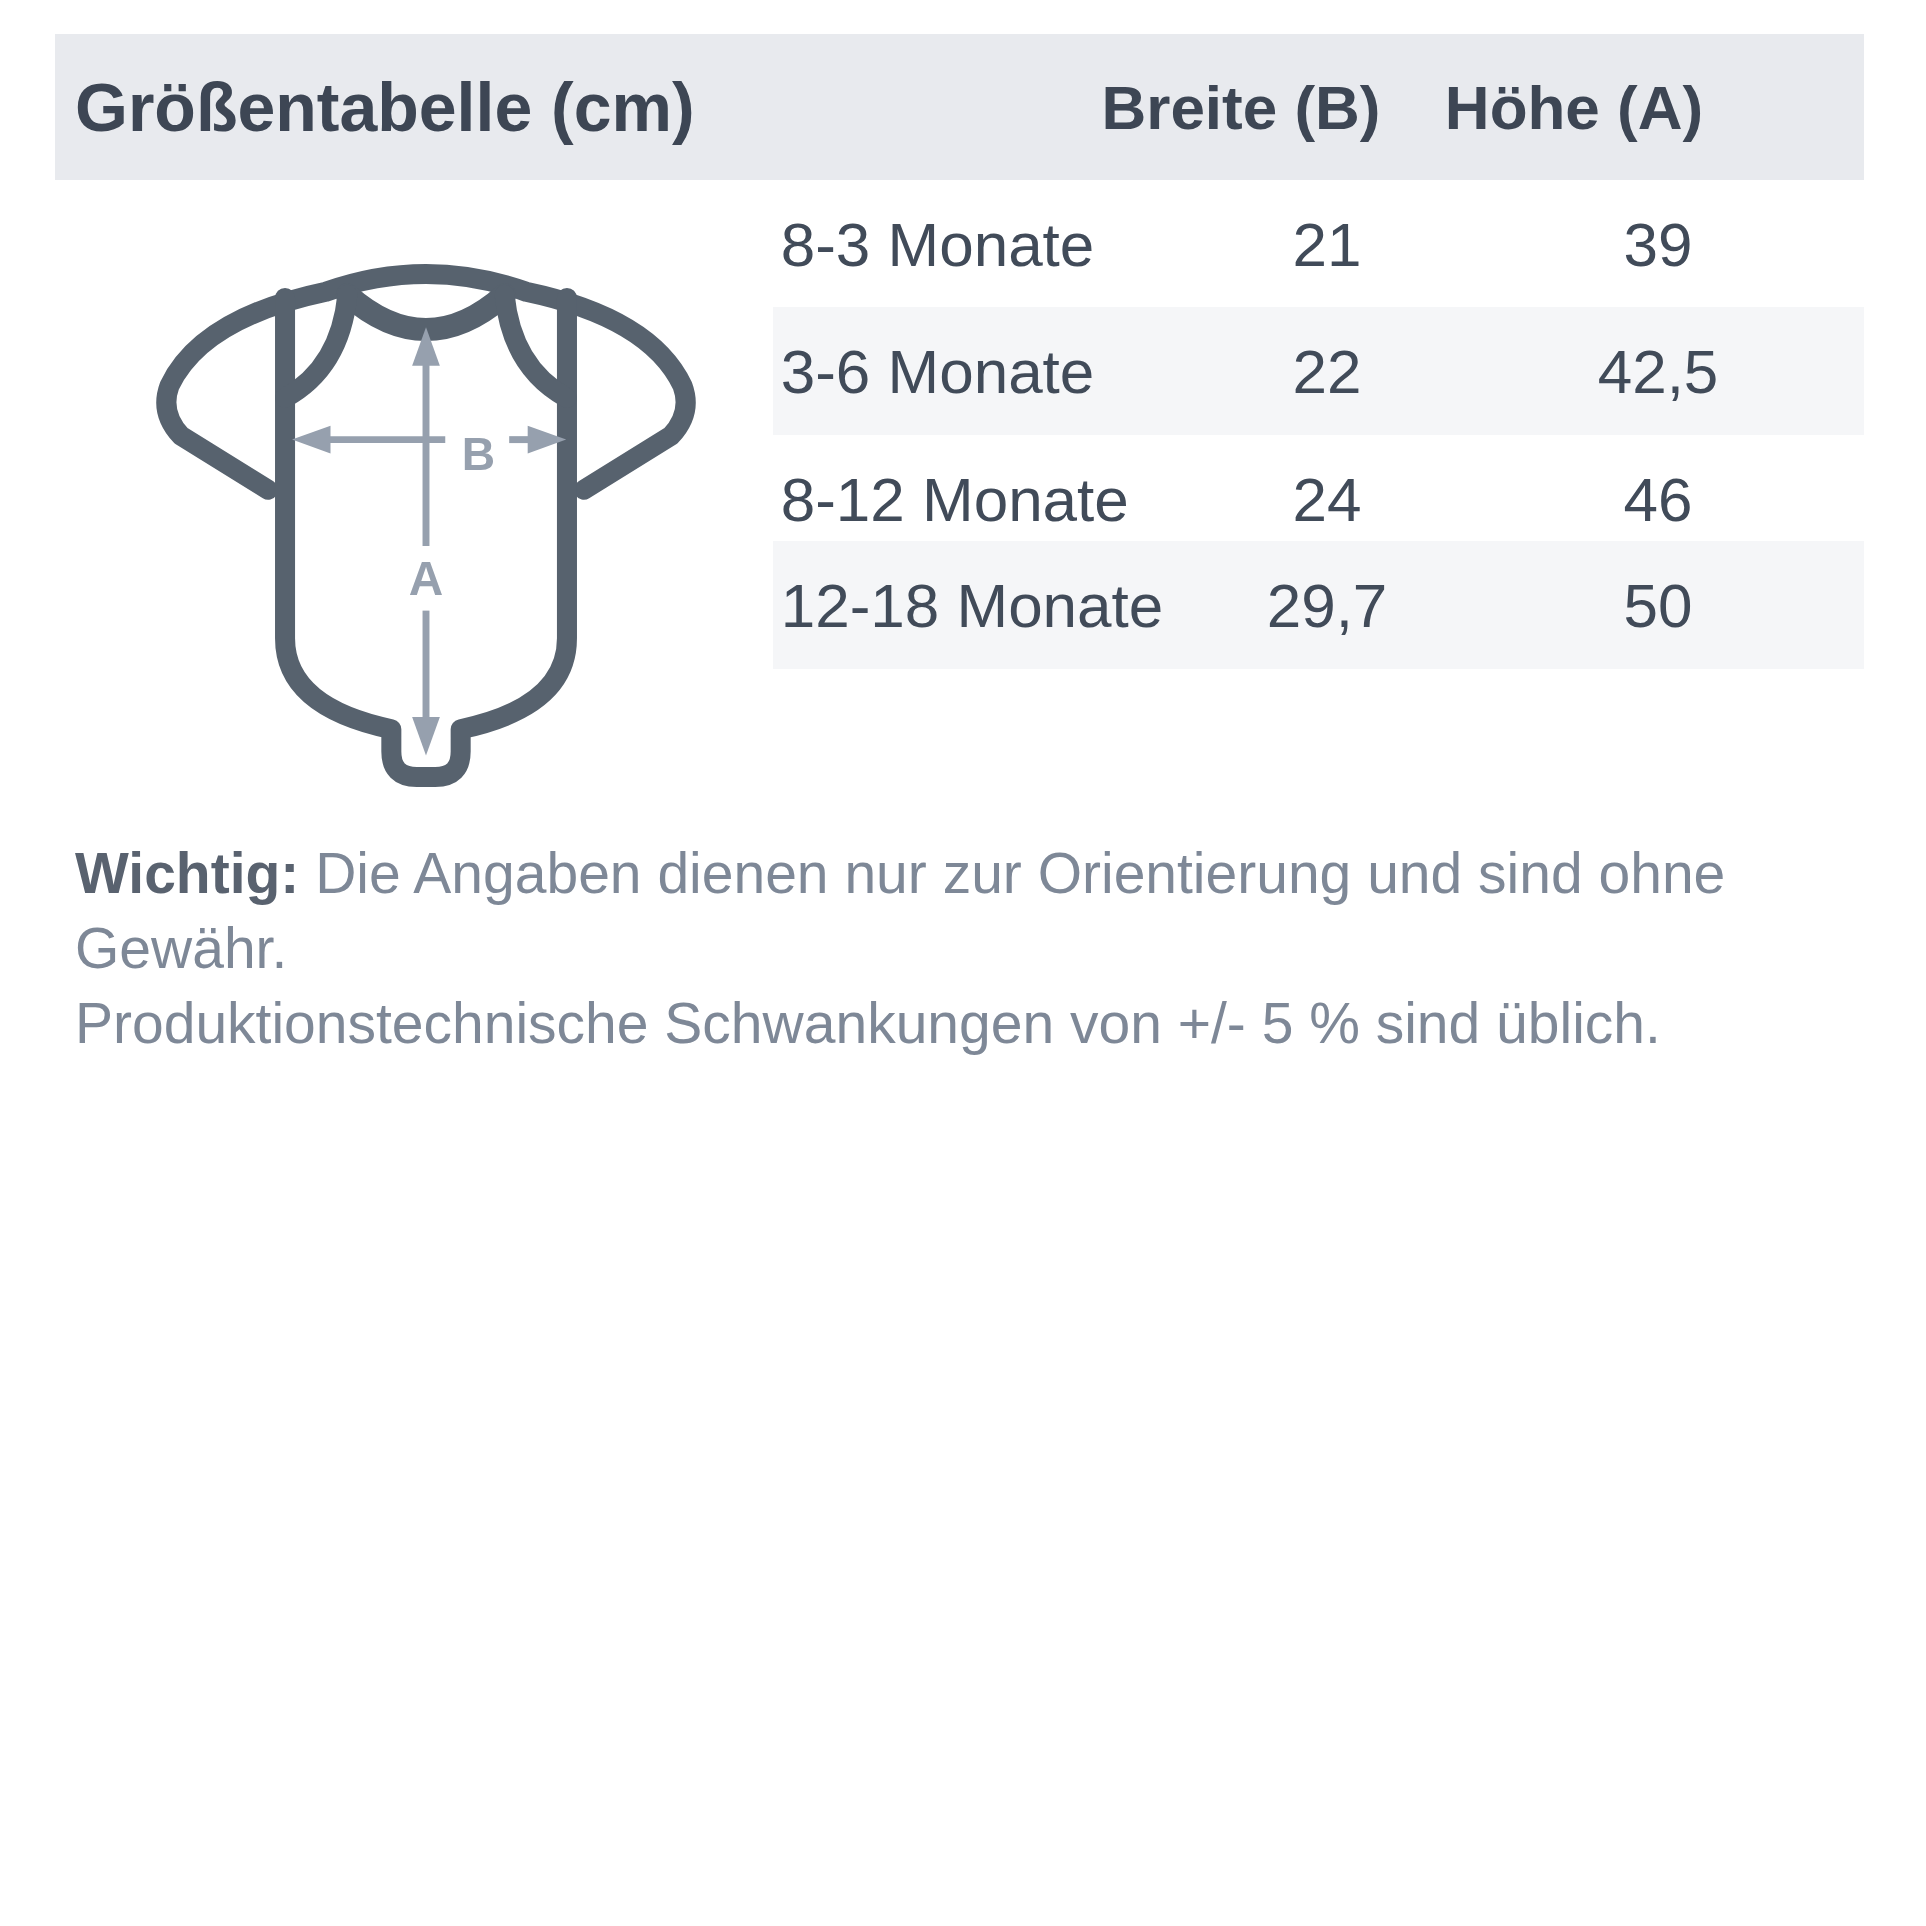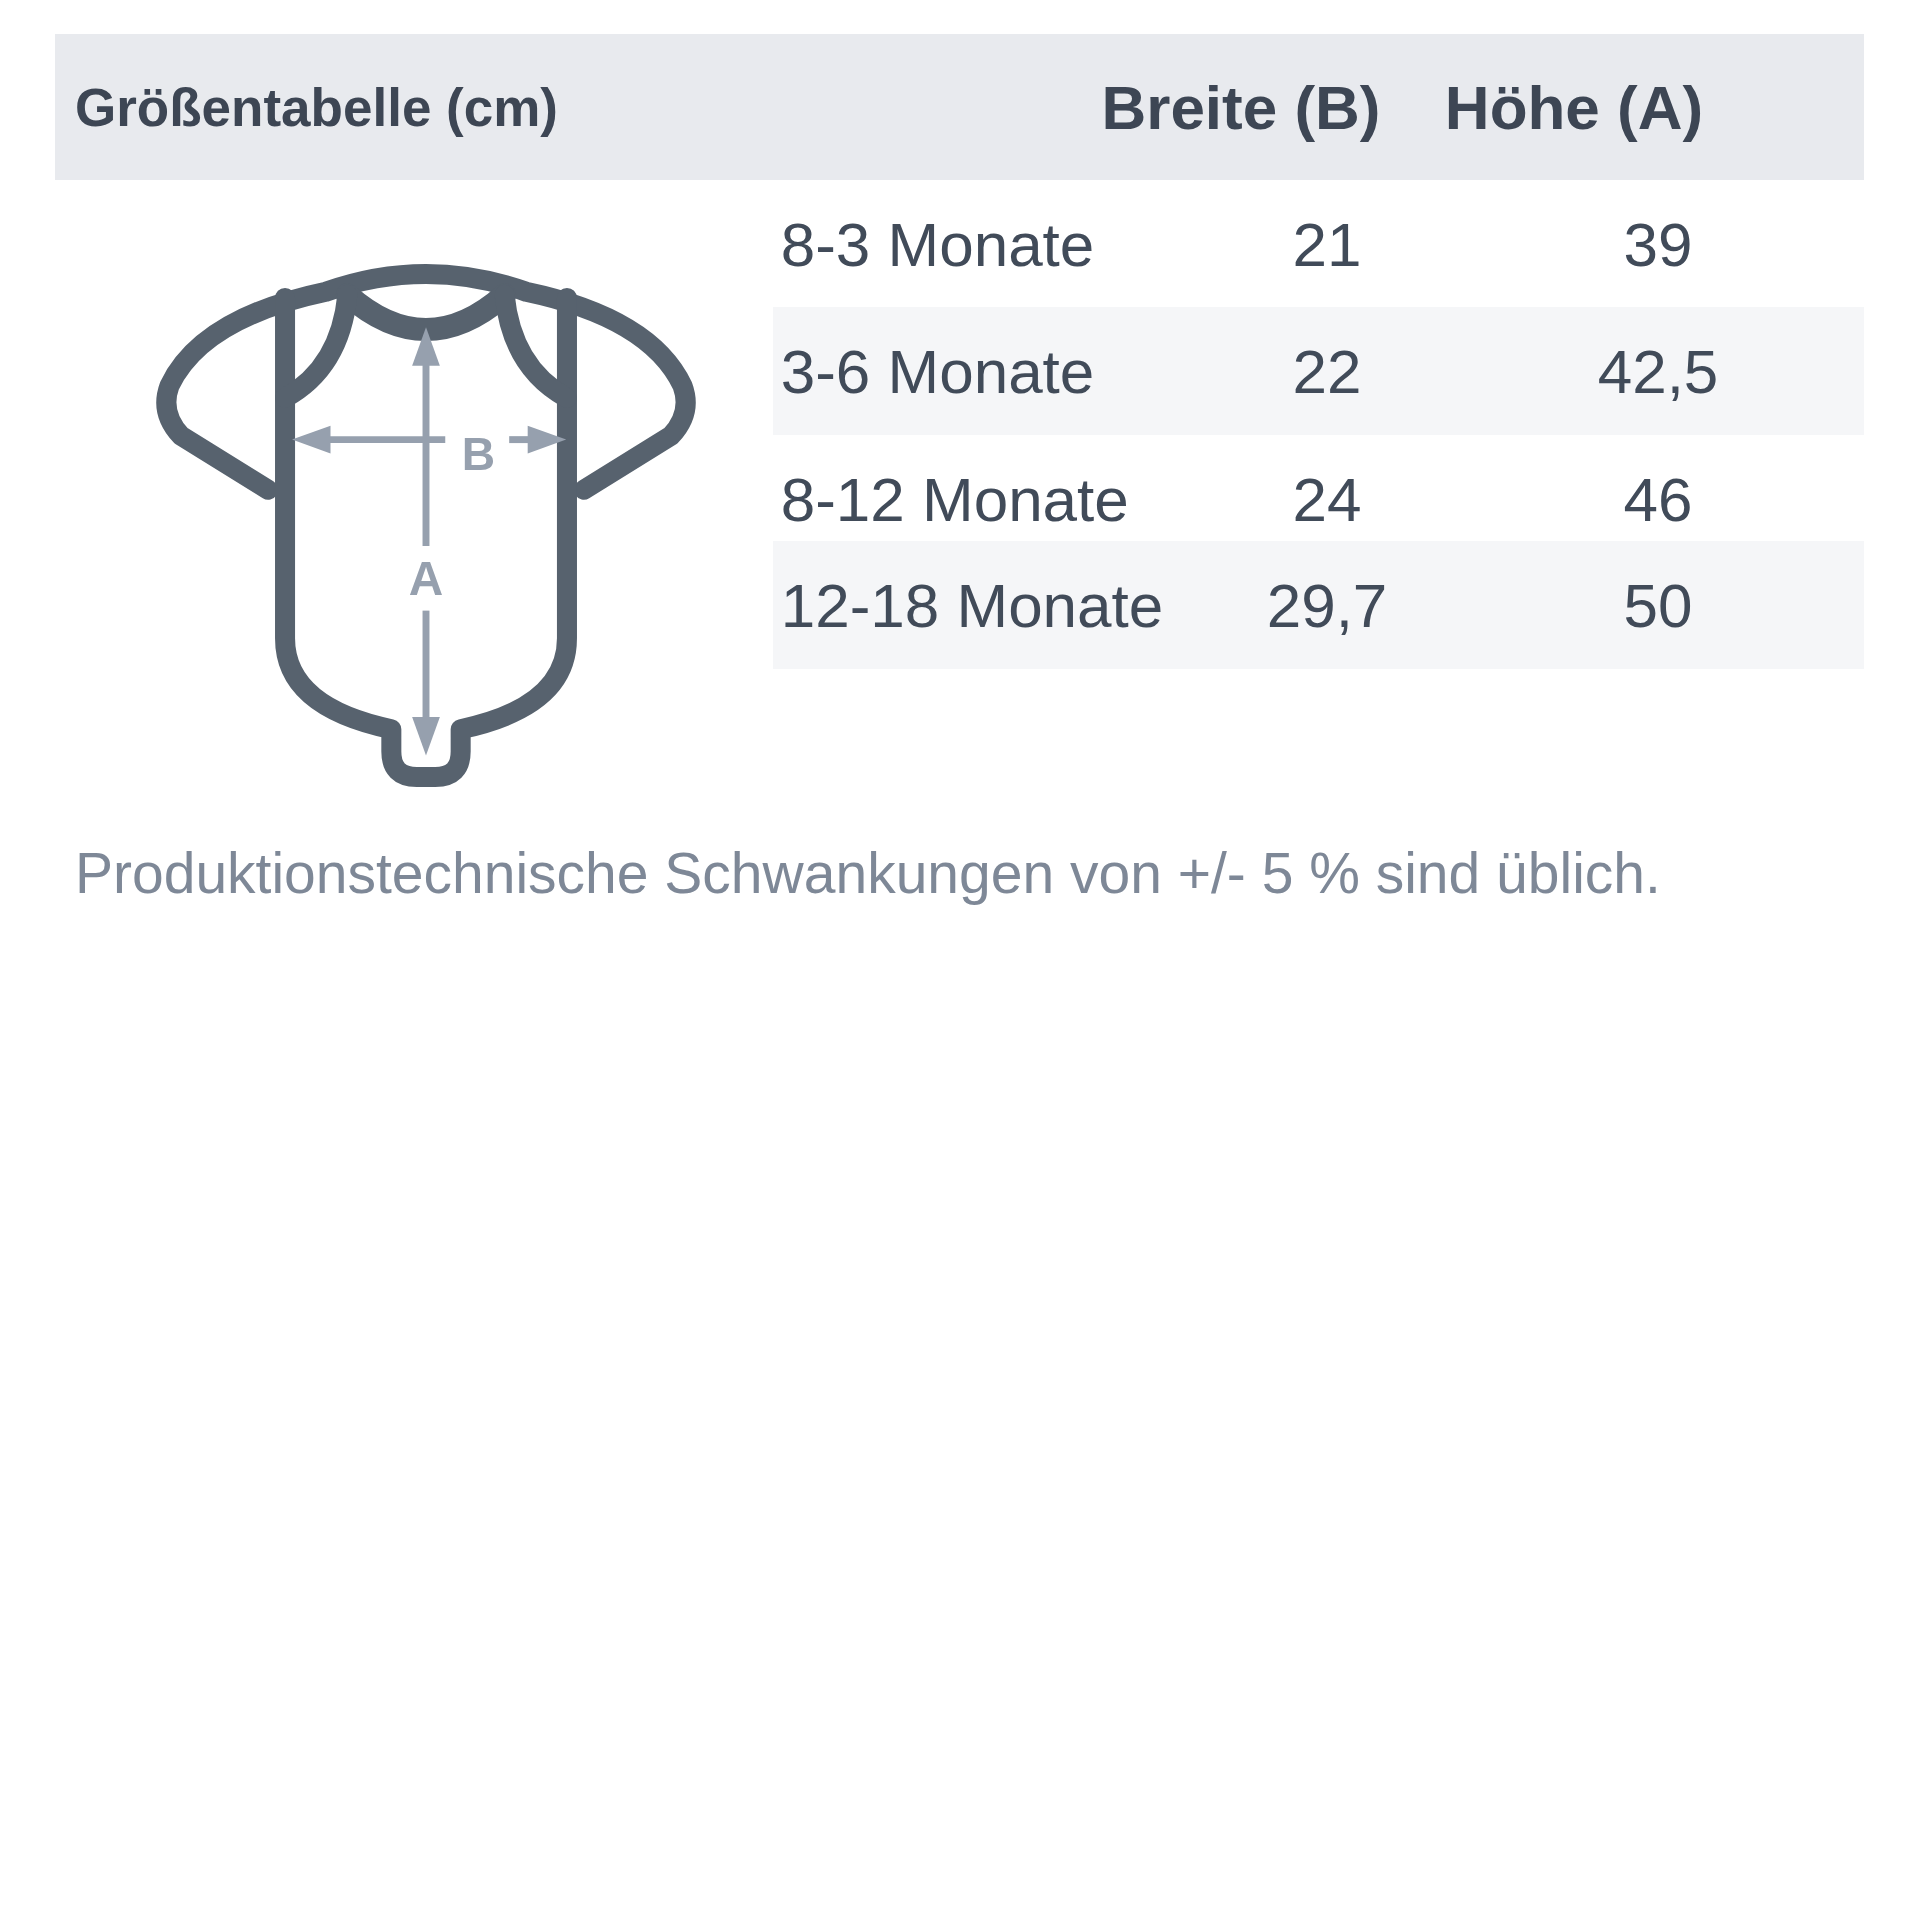--- a/index.html
+++ b/index.html
@@ -4,21 +4,21 @@
 <style>
   html,body{margin:0;padding:0;background:#ffffff;}
   .canvas{
     position:relative;width:1926px;height:1926px;background:#ffffff;
     font-family:"Liberation Sans","DejaVu Sans",sans-serif;overflow:hidden;
   }
   
   .band{position:absolute;left:55px;top:34px;width:1809px;height:146px;background:#e8eaee;}
   .band .title{
     position:absolute;left:20px;top:0;height:146px;display:flex;align-items:center;
-    font-size:53px;font-weight:700;color:#3d4654;white-space:nowrap;text-align:right;
+    font-size:68px;font-weight:700;color:#3d4654;white-space:nowrap;text-align:right;
   }
   .col-h{
     position:absolute;top:0;height:146px;display:flex;align-items:center;
     font-size:62px;font-weight:700;color:#3d4654;transform:translateX(-50%);white-space:nowrap;
   }
   .col-h.col-b{left:1186px;}
   .col-h.col-a{left:1519px;}
   
   .row{position:absolute;left:773px;width:1091px;height:128px;}
   .row.striped{background:#f5f6f8;}
@@ -92,18 +92,20 @@
       <polygon points="370,104 352,154 388,154"></polygon>
       <polygon points="370,660 352,610 388,610"></polygon>
       <polygon points="196,250 246,232 246,268"></polygon>
       <polygon points="552,250 502,232 502,268"></polygon>
       <text x="370" y="452" text-anchor="middle" font-size="62" font-weight="700">A</text>
       <text x="438" y="290" text-anchor="middle" font-size="60" font-weight="700">B</text>
     </g>
   </svg>
 
   <div class="note">
+    <div class="note-line"><span class="note-label">Wichtig:</span>
+      <span>Die Angaben dienen nur zur Orientierung und sind ohne Gewähr.</span></div>
     <div class="note-line">
       <span>Produktionstechnische Schwankungen von +/- 5 % sind üblich.</span></div>
   </div>
 
 </div>
 
 
 </body></html>

